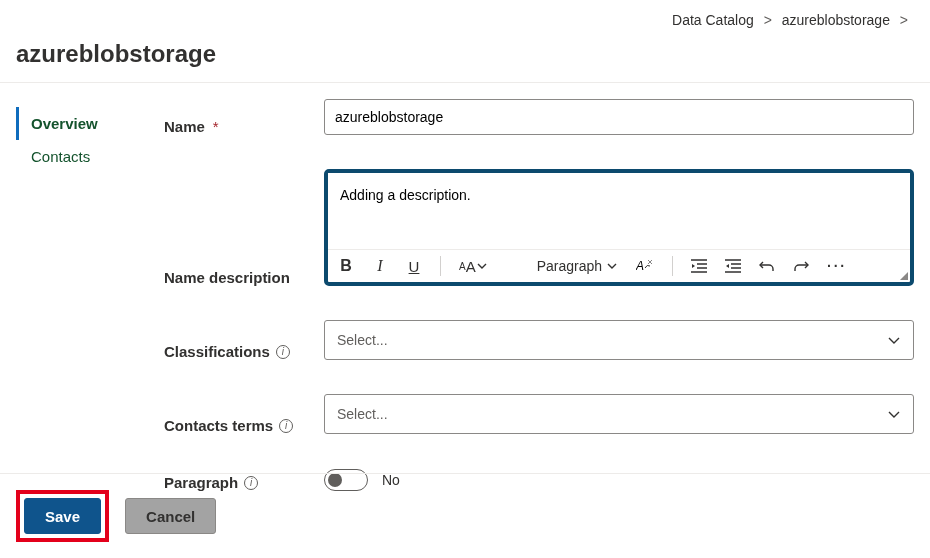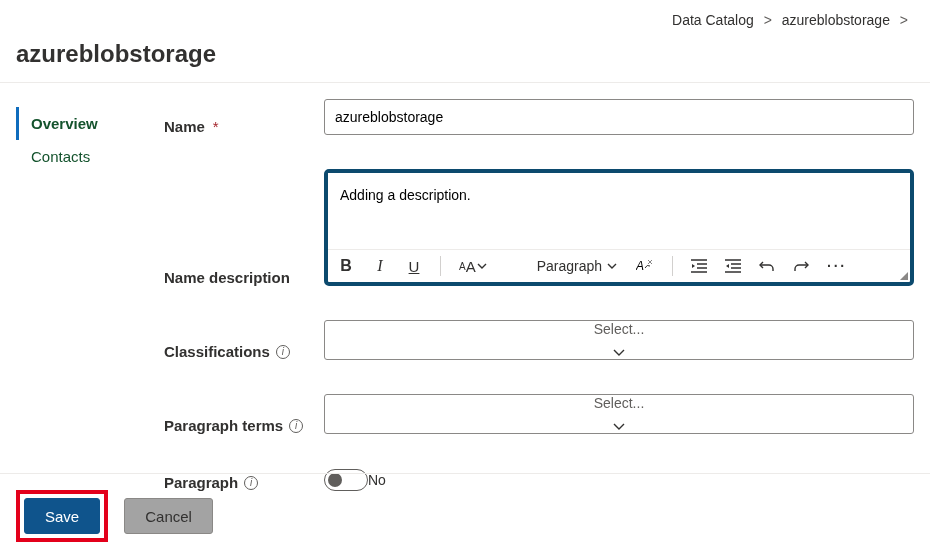--- a/index.html
+++ b/index.html
@@ -143,24 +143,23 @@
       width: 100%;
       height: 40px;
       border: 1px solid #8a8886;
       border-radius: 3px;
       padding: 0 12px;
       display: flex;
       align-items: center;
       justify-content: space-between;
       cursor: pointer;
       color: #605e5c;
-      flex-direction: column;
     }
     .chev { display:inline-flex; }
-    .toggle-row { display: flex; align-items: center; }
+    .toggle-row { display: flex; align-items: center; gap: 14px; }
     .toggle {
       width: 44px; height: 22px;
       border: 1px solid #605e5c;
       border-radius: 11px;
       position: relative;
       cursor: pointer;
       background: #fff;
     }
     .toggle .knob {
       position: absolute;
@@ -181,21 +180,21 @@
     .highlight-box {
       border: 4px solid #e3001b;
       padding: 4px;
       display: inline-flex;
     }
     .btn {
       height: 36px;
       padding: 0 20px;
       border-radius: 3px;
       font-size: 15px;
-      font-weight: 400;
+      font-weight: 700;
       cursor: pointer;
       font-family: inherit;
       display: inline-flex;
       align-items: center;
     }
     .btn-primary {
       background: #0f548c;
       color: #fff;
       border: 1px solid #0f548c;
     }
@@ -310,21 +309,21 @@
             <svg width="14" height="14" viewBox="0 0 14 14">
                 <path d="M2 5 L7 10 L12 5" stroke="#323130" stroke-width="1.4" fill="none"></path>
               </svg>
           </span>
         </div>
       </div>
     </div>
 
     <div class="form-row">
       <div class="form-label">
-        <span>Paragraph terms</span>
+        <span>Contacts terms</span>
         <span class="info-icon">i</span>
       </div>
       <div class="form-control">
         <div class="select-box">
           <span>Select...</span>
           <span class="chev">
             <svg width="14" height="14" viewBox="0 0 14 14">
                 <path d="M2 5 L7 10 L12 5" stroke="#323130" stroke-width="1.4" fill="none"></path>
               </svg>
           </span>

